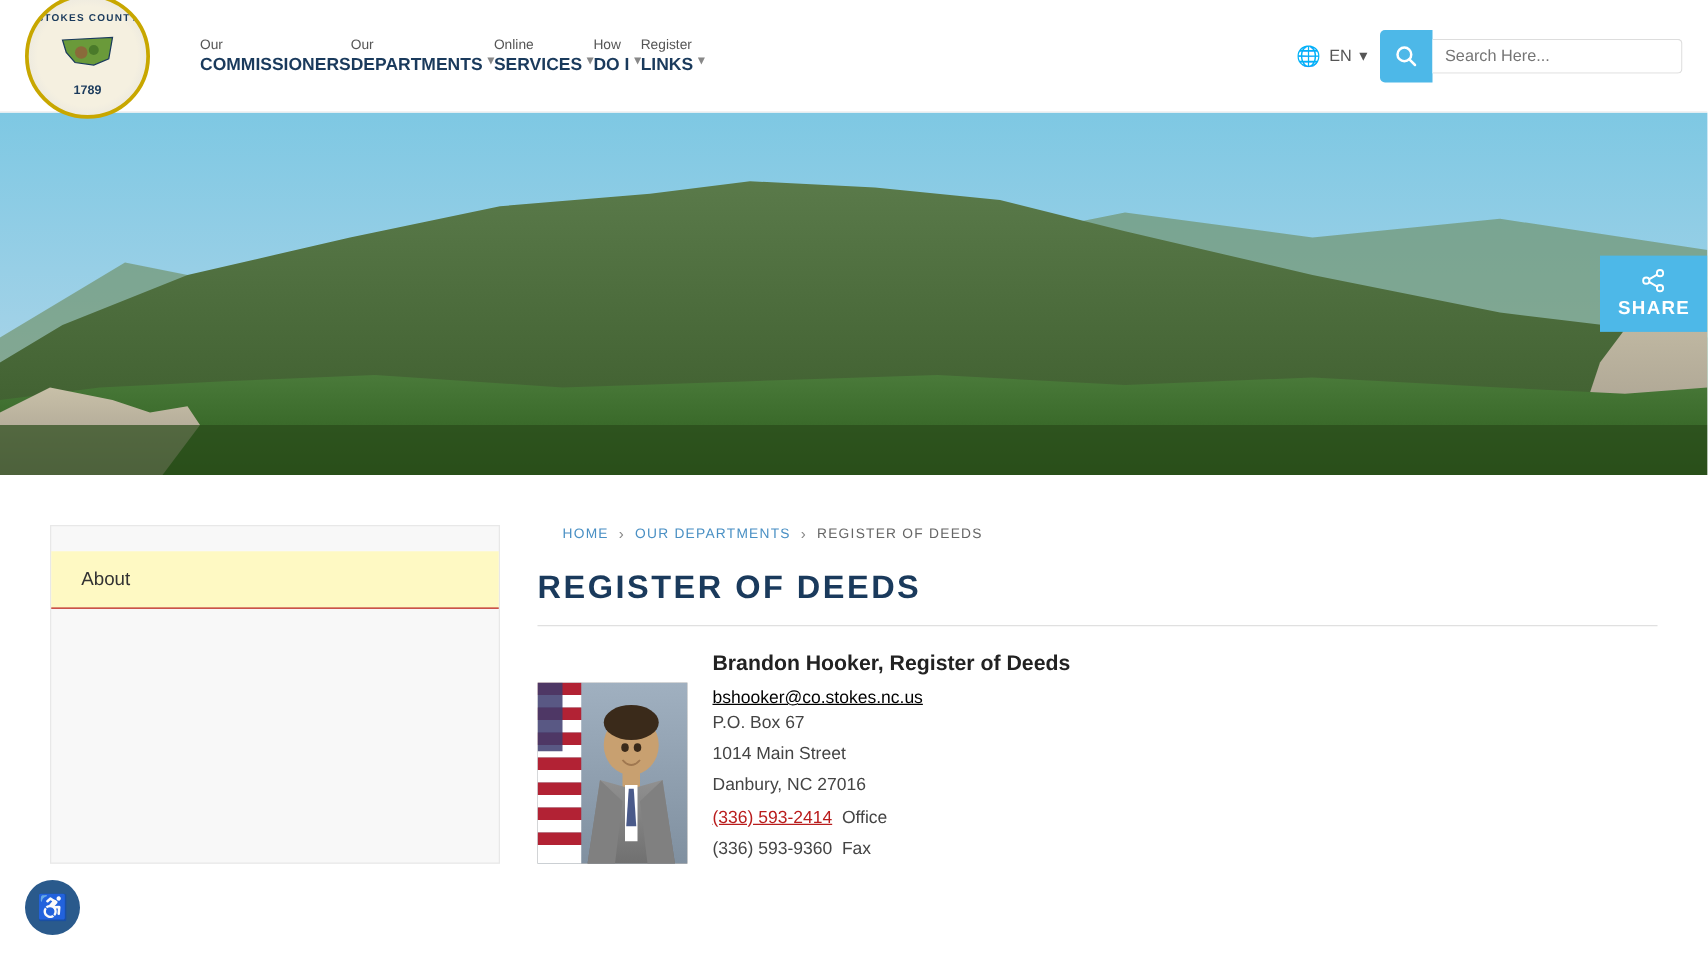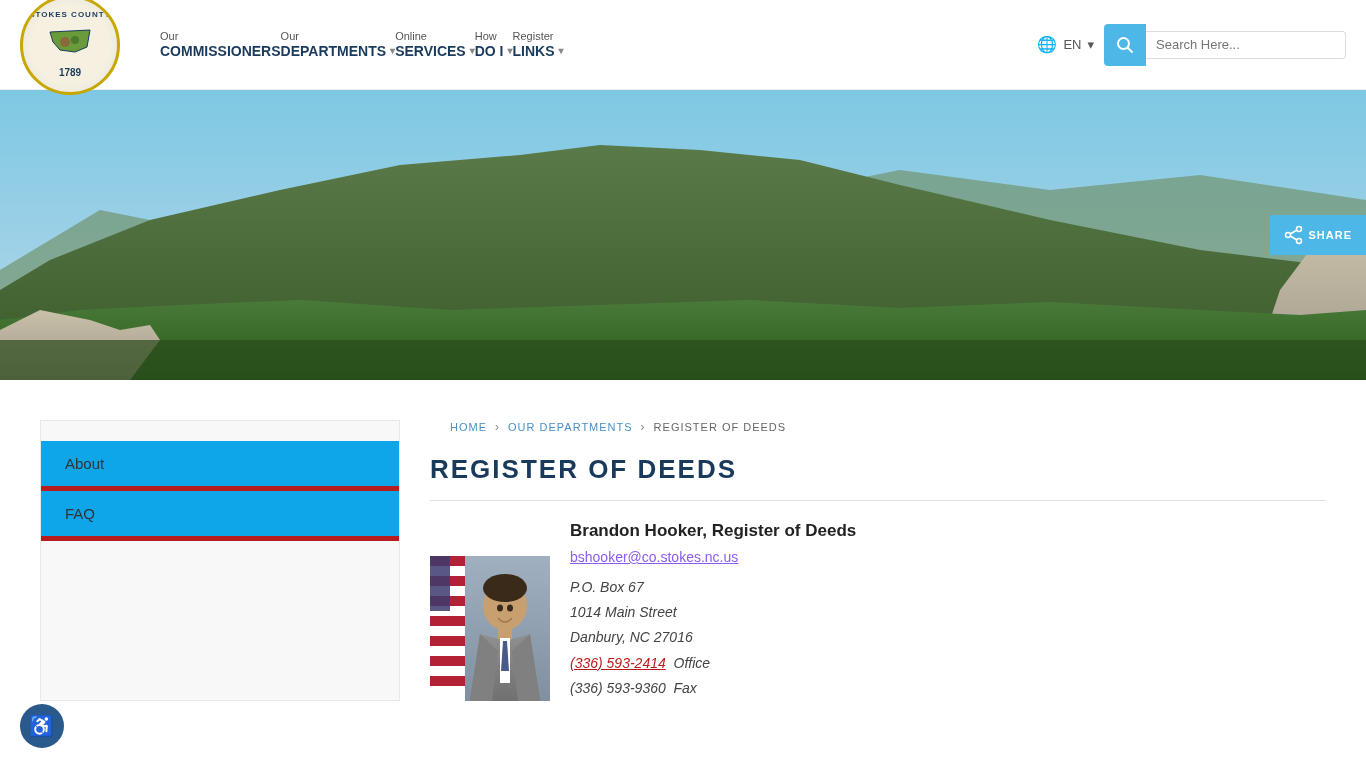--- a/index.html
+++ b/index.html
@@ -59,21 +59,21 @@
     .nav-sub {
       font-size: 11px;
       color: #555;
       font-weight: normal;
     }
     .nav-main {
       font-size: 14px;
       color: #1a3a5c;
       font-weight: bold;
       display: flex;
-      align-items: center;
+      align-items: flex-start;
       gap: 4px;
     }
     .nav-arrow {
       font-size: 10px;
       color: #888;
     }
     .header-right {
       display: flex;
       align-items: center;
       gap: 10px;
@@ -134,26 +134,26 @@
 
     
     .share-btn {
       position: absolute;
       right: 0;
       top: 50%;
       transform: translateY(-50%);
       background: #4db8e8;
       color: #fff;
       display: flex;
-      flex-direction: row;
+      flex-direction: column;
       align-items: center;
       justify-content: center;
       padding: 10px 14px;
       cursor: pointer;
-      font-size: 11px;
+      font-size: 15px;
       font-weight: bold;
       letter-spacing: 1px;
       gap: 4px;
       border: none;
     }
 
     
     .content-area {
       display: flex;
       padding: 40px 40px 40px 40px;
@@ -167,23 +167,23 @@
       flex-shrink: 0;
       background: #f8f8f8;
       border: 1px solid #e8e8e8;
       padding: 20px 0;
     }
     .sidebar-item {
       display: block;
       padding: 14px 24px;
       font-size: 15px;
       color: #333;
-      border-bottom: 5px solid #b91c1c;
-      cursor: pointer;
-      background: #0ea5e9;
+      border-bottom: 1px solid #b91c1c;
+      cursor: pointer;
+      background: #fef9c3;
       text-decoration: none;
     }
 
     
     .main-content {
       flex: 1;
     }
 
     
     .breadcrumb {
@@ -244,32 +244,30 @@
     .contact-info {
       flex: 1;
     }
     .contact-name {
       font-size: 17px;
       font-weight: bold;
       color: #222;
       margin-bottom: 8px;
     }
     .contact-email {
-      color: #8b5cf6;
+      color: #000000;
       text-decoration: underline;
       cursor: pointer;
       font-size: 14px;
       display: block;
-      margin-bottom: 10px;
     }
     .contact-detail {
       font-size: 14px;
       color: #444;
       line-height: 1.8;
-      font-style: italic;
     }
     .contact-phone {
       color: #b91c1c;
       text-decoration: underline;
       cursor: pointer;
     }
 
     
     .accessibility-btn {
       position: fixed;
@@ -416,21 +414,20 @@
       <line x1="6.2" y1="11" x2="13" y2="15" stroke="white" stroke-width="1.5"></line>
     </svg>
     <span>SHARE</span>
   </button>
 </div>
 
 <div class="content-area">
 
   <aside class="sidebar">
     <a class="sidebar-item">About</a>
-    <a class="sidebar-item">FAQ</a>
   </aside>
 
   <main class="main-content">
 
     <nav class="breadcrumb">
       <a class="breadcrumb-link">HOME</a>
       <span class="breadcrumb-sep">›</span>
       <a class="breadcrumb-link">OUR DEPARTMENTS</a>
       <span class="breadcrumb-sep">›</span>
       <span class="breadcrumb-current">REGISTER OF DEEDS</span>

